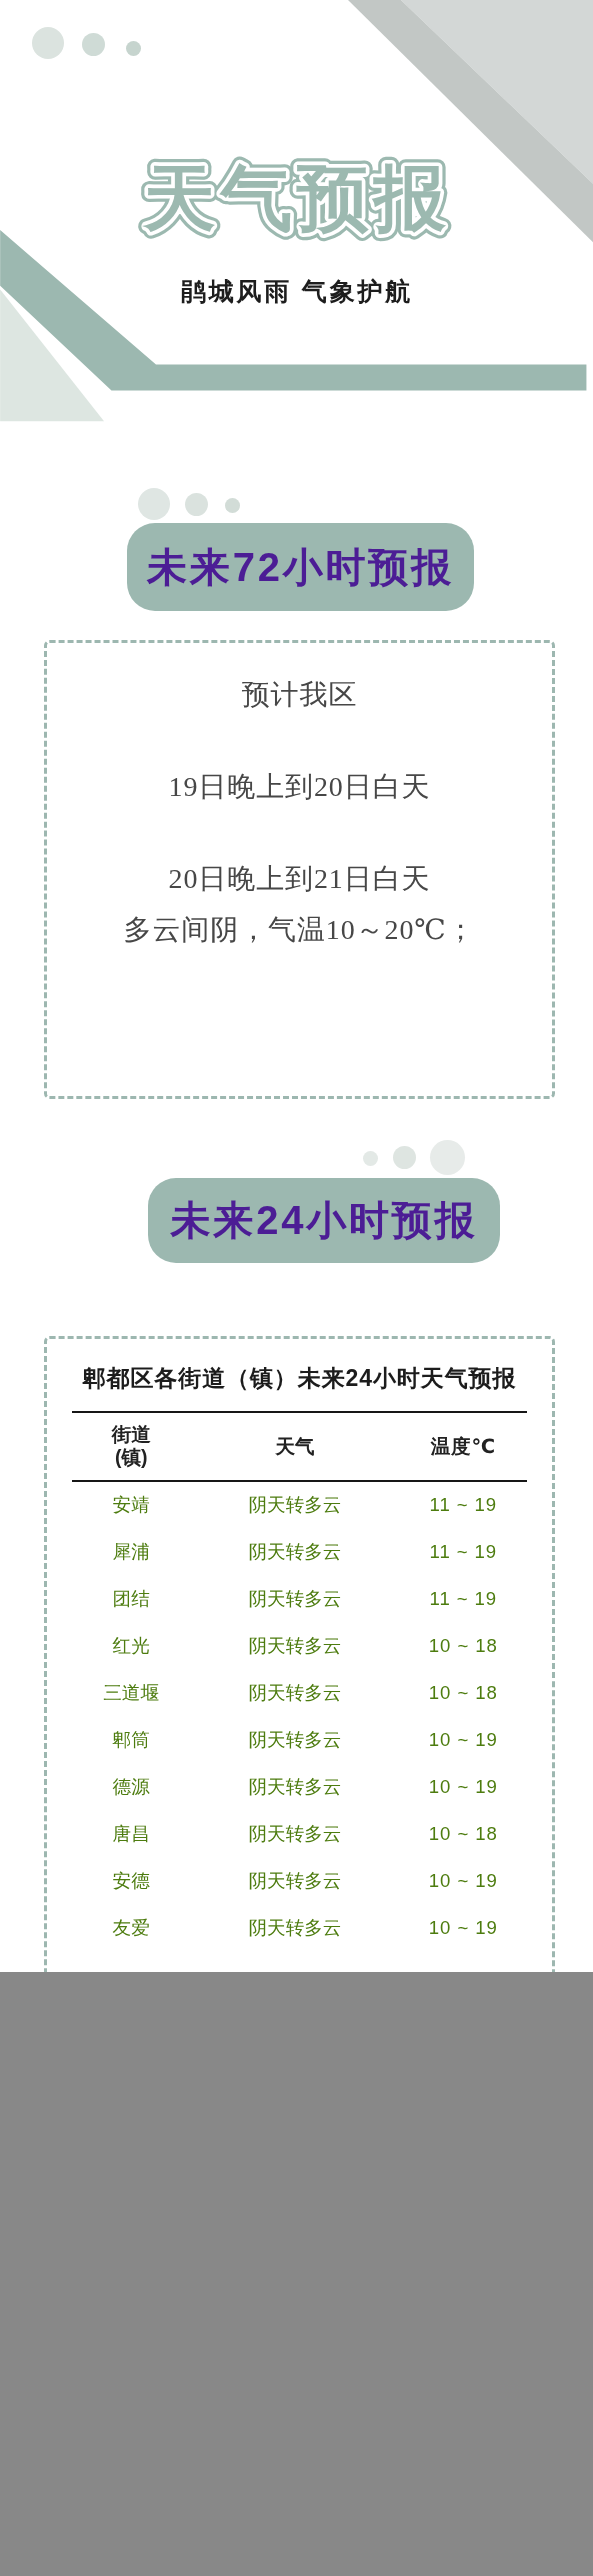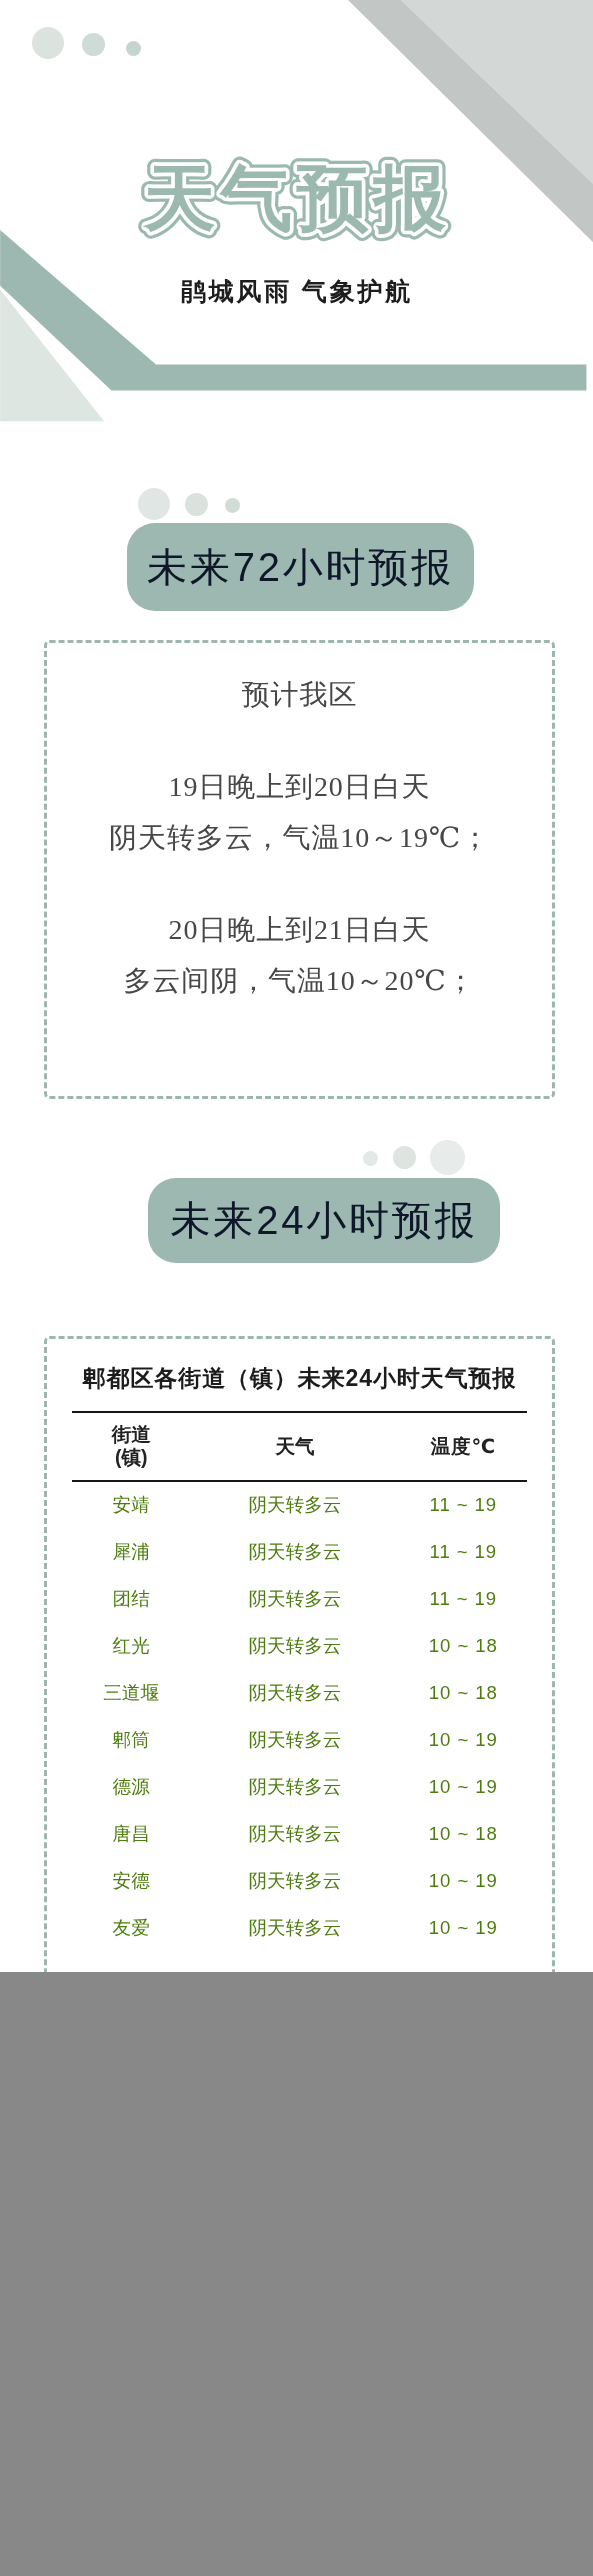--- a/index.html
+++ b/index.html
@@ -5,21 +5,21 @@
   html,body{margin:0;padding:0;background:#888;}
   .canvas{position:relative;width:594px;height:1972px;margin:0 auto;background:#ffffff;overflow:hidden;
           font-family:"Liberation Sans","DejaVu Sans",sans-serif;}
   .abs{position:absolute;}
   .dot{position:absolute;border-radius:50%;}
   
   .subtitle{position:absolute;left:0;top:275px;width:594px;text-align:center;
             font-size:25px;font-weight:bold;color:#1d1d1d;letter-spacing:2.8px;}
   
   .pill{position:absolute;background:#9cb8b0;border-radius:28px;display:flex;align-items:center;justify-content:center;
-        color:#0f172a;font-weight:normal;font-size:40px;letter-spacing:2.8px;}
+        color:#4c1d95;font-weight:bold;font-size:40px;letter-spacing:2.8px;}
   
   .dashbox{position:absolute;border:3.7px dashed #9db7b0;border-radius:5.6px;box-sizing:border-box;background:#fff;}
   .fc-wrap{padding-top:26px;text-align:center;color:#474747;
            font-family:"Liberation Serif","DejaVu Serif",serif;font-size:28px;letter-spacing:0.9px;}
   .fc-line{line-height:51px;}
   .fc-group{margin-top:41px;}
   
   .tbl-title{margin-top:24px;text-align:center;font-size:23px;font-weight:bold;color:#1c1c1c;letter-spacing:0.9px;}
   .tbl{width:455px;margin:16.7px auto 0;}
   .thead{display:flex;align-items:center;min-height:67px;border-top:2.8px solid #161616;border-bottom:2.8px solid #161616;
@@ -66,21 +66,20 @@
 
   <div class="pill" style="left:127px;top:523px;width:347px;height:88px;">
     <span>未来72小时预报</span>
   </div>
 
   <div class="dashbox" style="left:44px;top:640px;width:511px;height:459px;">
     <div class="fc-wrap">
       <div class="fc-line">预计我区</div>
       <div class="fc-group">
         <div class="fc-line">19日晚上到20日白天</div>
-        <div class="fc-line">阴天转多云，气温10～19℃；</div>
       </div>
       <div class="fc-group">
         <div class="fc-line">20日晚上到21日白天</div>
         <div class="fc-line">多云间阴，气温10～20℃；</div>
       </div>
     </div>
   </div>
 
   <span class="dot" style="left:363px;top:1151px;width:15px;height:15px;background:#e3e9e6"></span>
   <span class="dot" style="left:393px;top:1146px;width:23px;height:23px;background:#dee5e1"></span>

